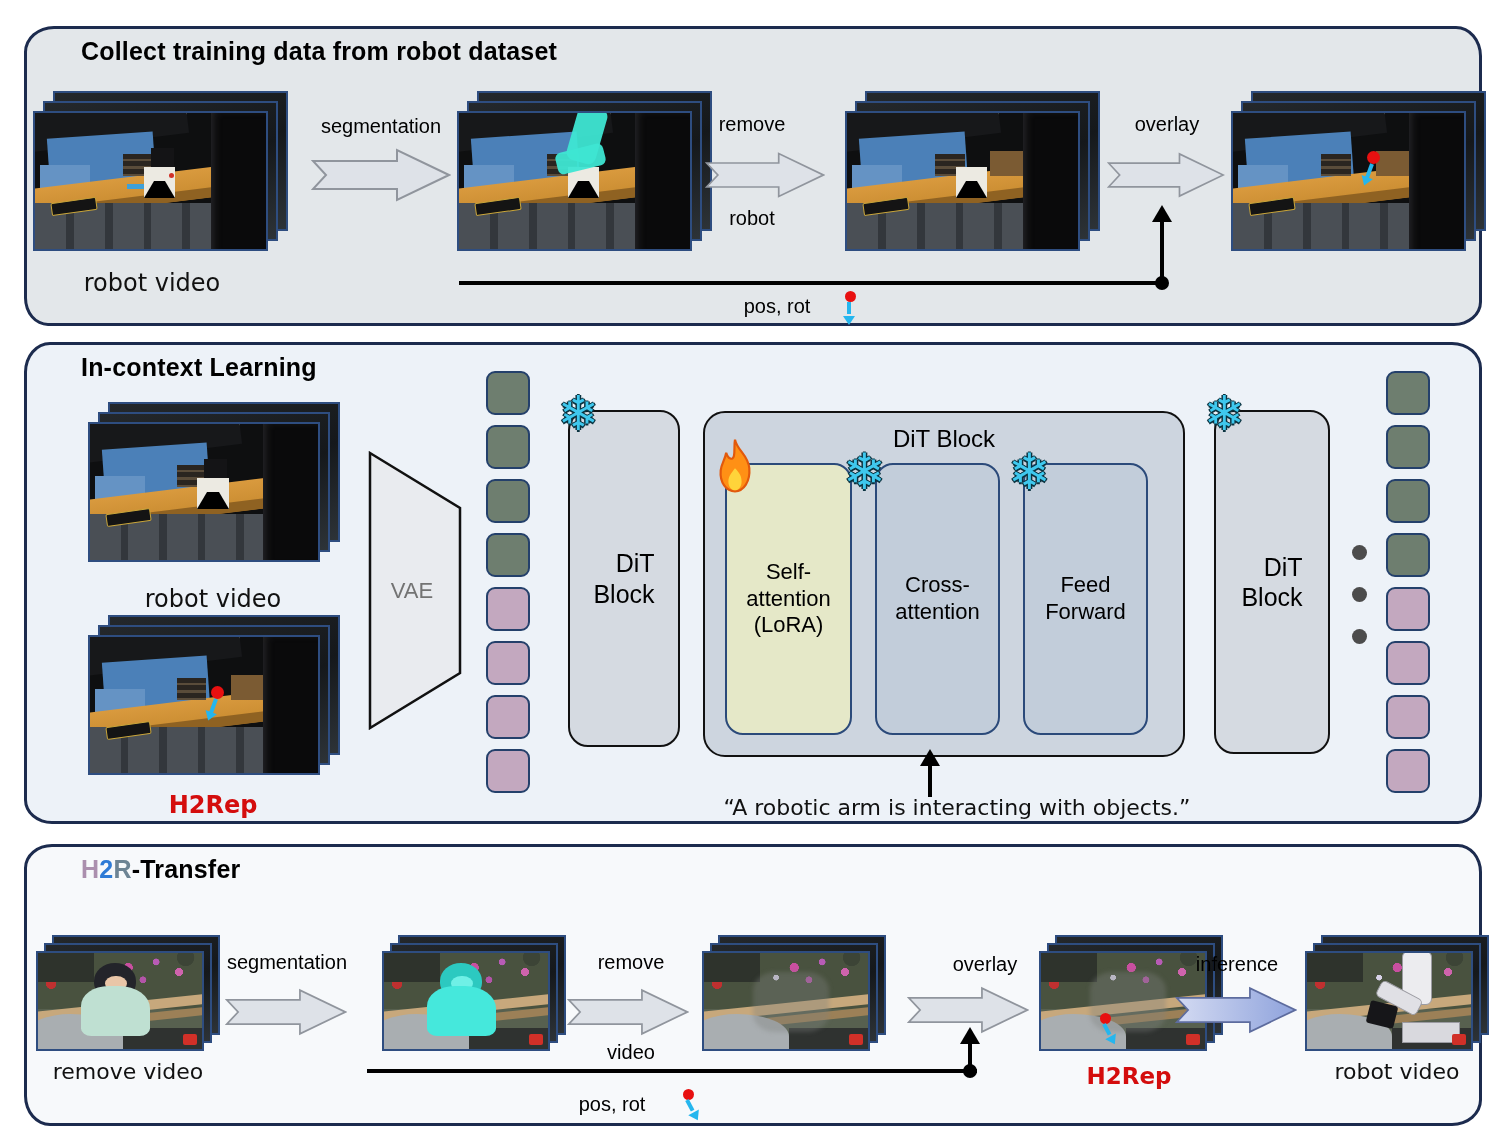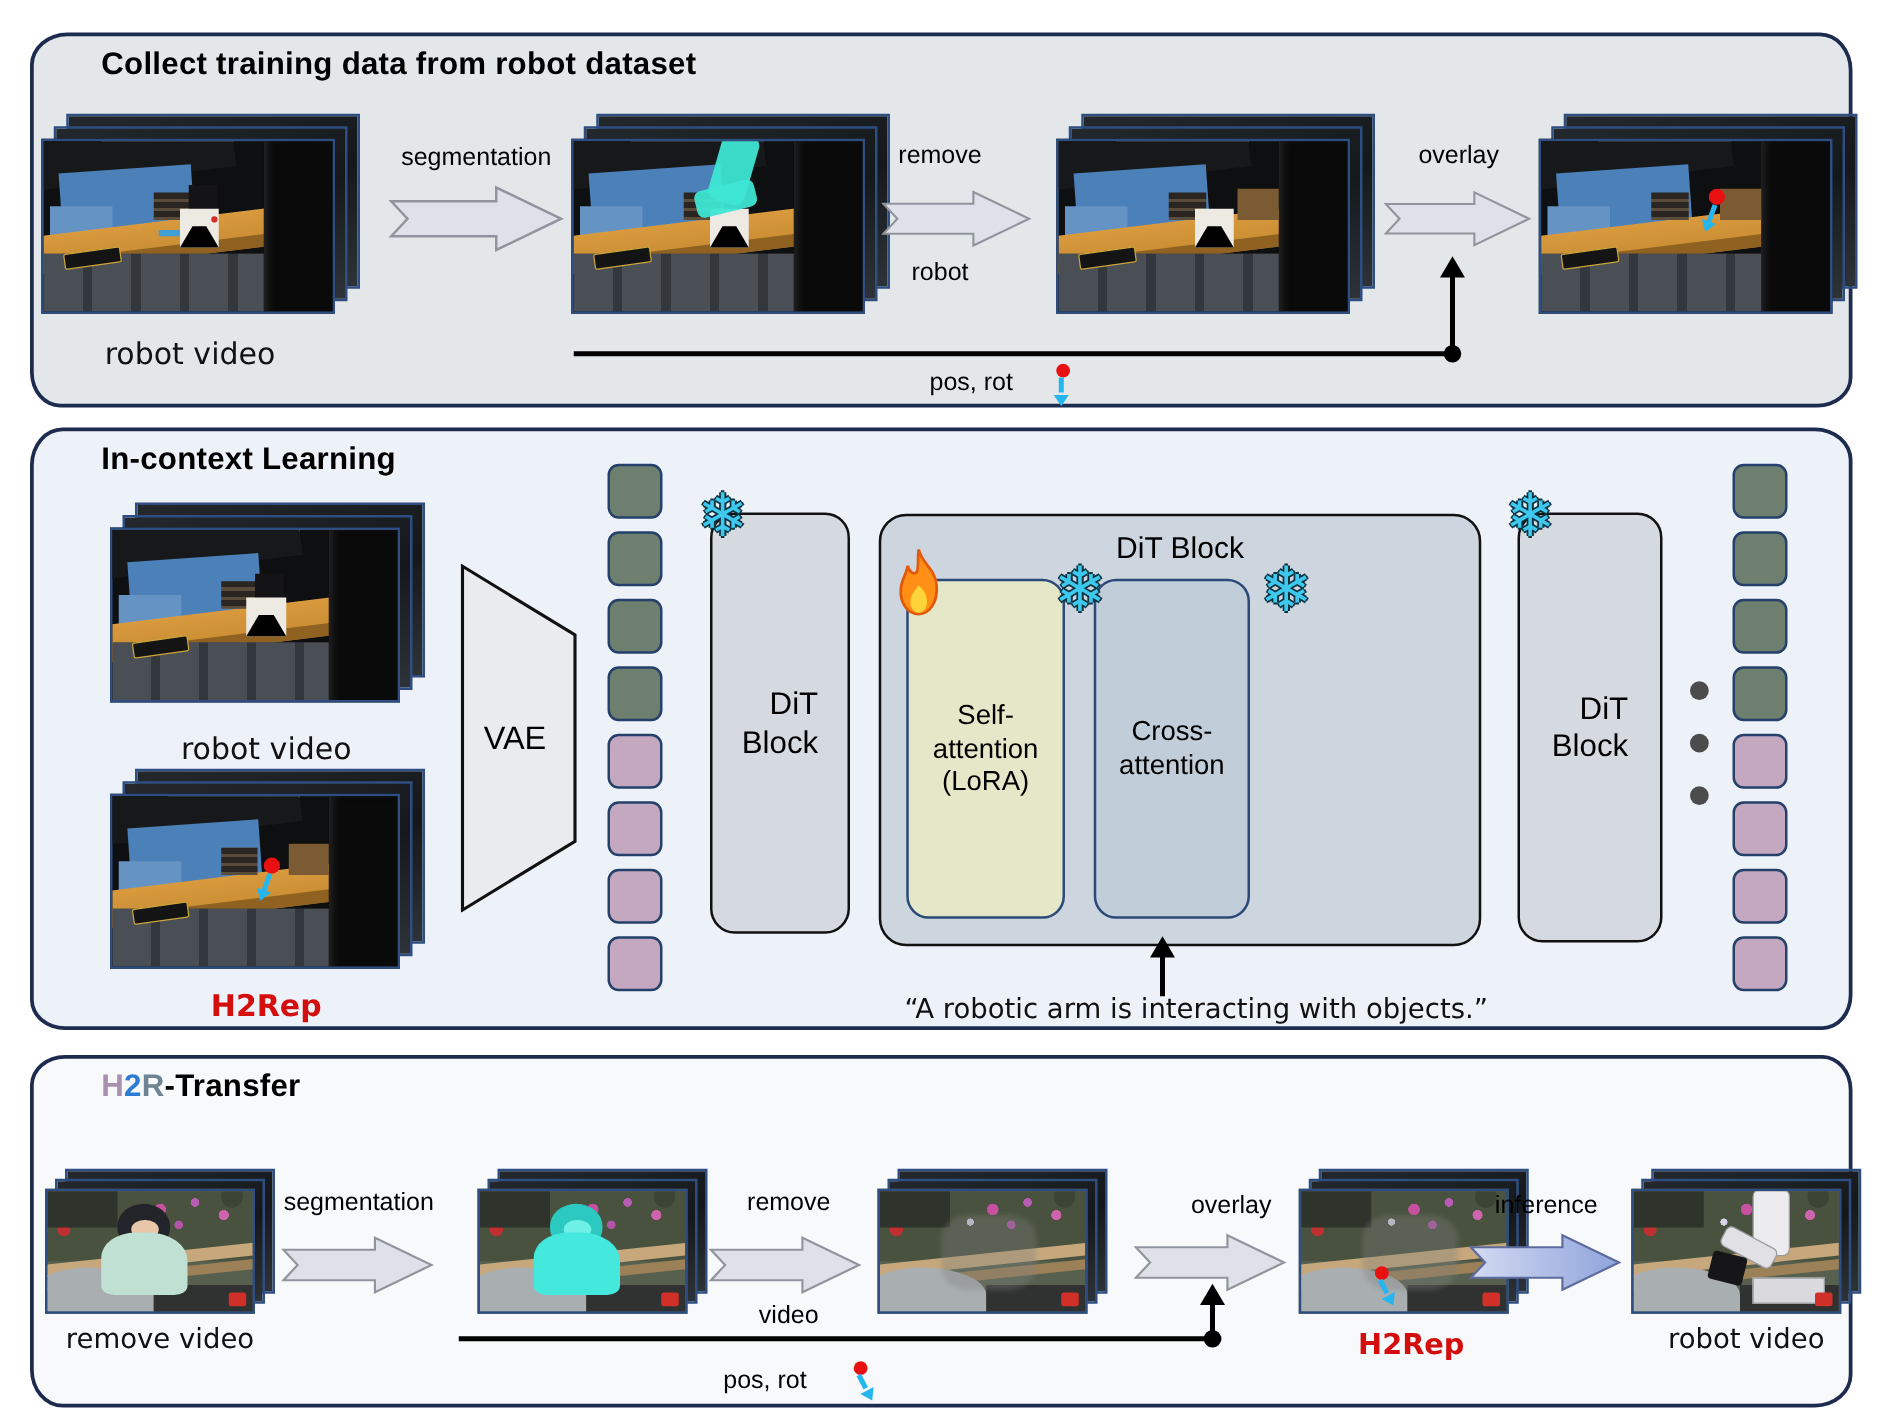--- a/index.html
+++ b/index.html
@@ -120,21 +120,21 @@
   .selfbox  { left:20px;  width:127px; background:#e5e8c8; }
   .crossbox { left:170px; width:125px; background:#c2cdda; }
   .ffbox    { left:318px; width:125px; background:#c2cdda; }
   .snow { position:absolute; font-family:"DejaVu Sans", sans-serif; color:#3fc8ee; z-index:5;
           text-shadow:1.5px 0 0 #0b3340, -1.5px 0 0 #0b3340, 0 1.5px 0 #0b3340, 0 -1.5px 0 #0b3340; }
   .fire { position:absolute; z-index:5; }
   .dotcol { position:absolute; display:flex; flex-direction:column; gap:27px; }
   .gdot { width:15px; height:15px; border-radius:50%; background:#4c4c4c; }
   .vae-wrap { position:absolute; left:341px; top:106px; width:94px; height:279px; }
   .vae-label { position:absolute; left:0; top:0; width:88px; height:100%; display:flex; align-items:center;
-               justify-content:center; font-size:26px; color:#000000; }
+               justify-content:center; font-size:22px; color:#737373; }
 </style>
 </head>
 <body>
 
 <div class="canvas">
 
   <section class="panel panel1">
     <div class="p-title">Collect training data from robot dataset</div>
 
     <div class="stack big" style="left:6px; top:62px;">
@@ -322,20 +322,22 @@
         <path d="M20 2 C22 12 32 16 33 28 C34 40 28 49 20 49 C12 49 6 41 7 30 C7.6 24 11 20 12 14 C14 20 18 21 19 17 C20 13 19 7 20 2 Z" fill="#ff9015" stroke="#e2590c" stroke-width="2"></path>
         <path d="M20 28 C24 32 26 35 26 40 C26 45 23 48 20 48 C17 48 14 45 14 40 C14 35 17 32 20 28 Z" fill="#ffd43a"></path>
       </svg>
       <span class="snow" style="left:138px; top:30px; font-size:50px;">❄</span>
       <span class="snow" style="left:303px; top:30px; font-size:50px;">❄</span>
       <div class="innerbox selfbox ml">Self-
 attention
 (LoRA)</div>
       <div class="innerbox crossbox ml">Cross-
 attention</div>
+      <div class="innerbox ffbox ml">Feed
+Forward</div>
     </div>
 
     <div class="cup" style="left:893px; top:404px;"></div>
     <div class="cline" style="left:901px; top:420px; width:4px; height:32px;"></div>
     <div class="handlabel" style="left:580px; top:450px; width:700px; font-size:22px;">“A robotic arm is interacting with objects.”</div>
 
     <span class="snow" style="left:1177px; top:40px; font-size:48px;">❄</span>
     <div class="ditblock ml" style="left:1187px; top:65px; width:112px; height:340px;">DiT
 Block</div>
 

